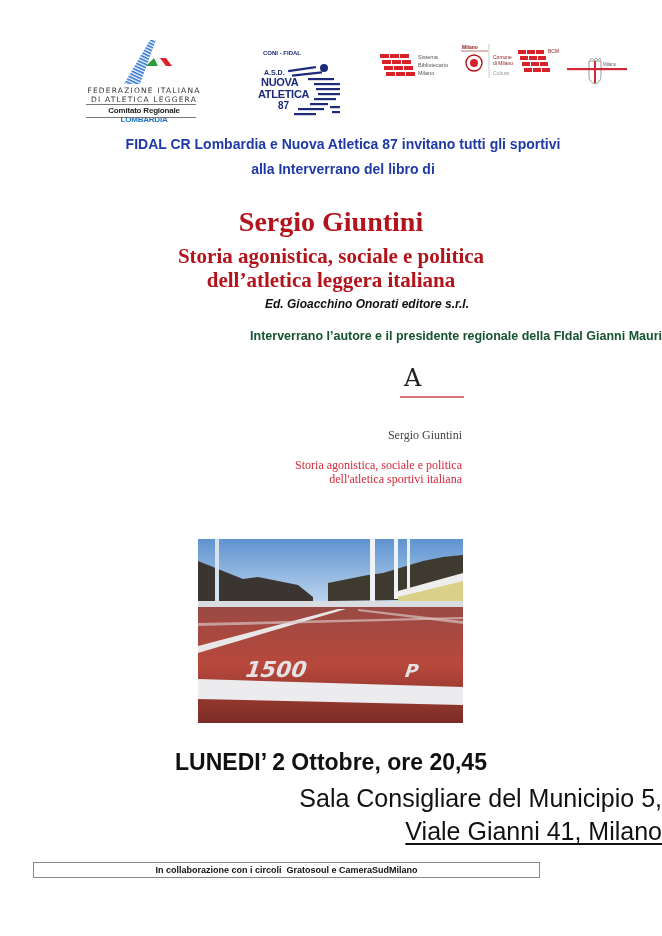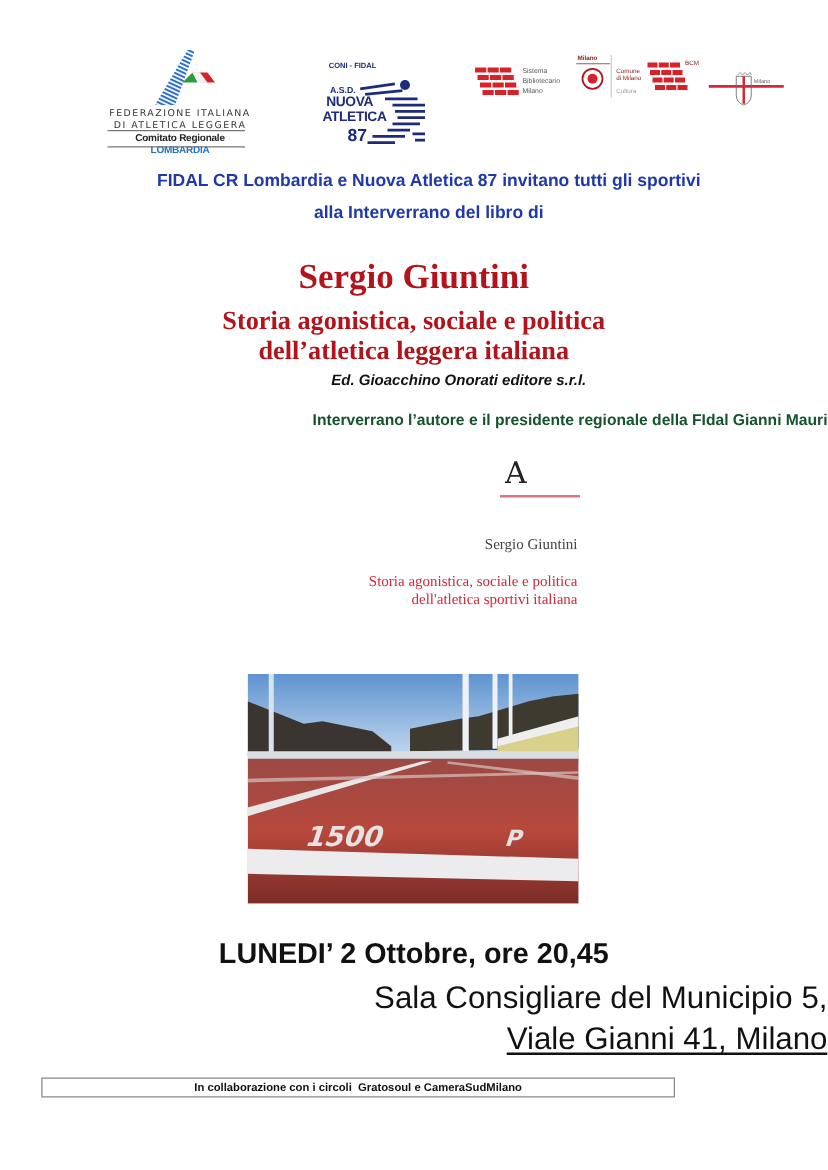--- a/index.html
+++ b/index.html
@@ -30,21 +30,21 @@
       font-size: 8px; font-weight: bold; color: #222; letter-spacing: -0.2px;
       font-family: "Liberation Sans", sans-serif;
     }
     .logo-fidal .cr .lomb { color: #1e73c8; }
 
     .logo-na { left: 240px; top: 46px; width: 90px; height: 75px; margin-left: 18px; }
     .logo-na .coni { position: absolute; left: 5px; top: 4px; font-size: 6px; color: #1d2b7a; font-weight: bold; }
     .logo-na .asd { position: absolute; left: 6px; top: 23px; font-size: 7px; color: #1d2b7a; font-weight: bold; }
     .logo-na .nuova { position: absolute; left: 3px; top: 30px; font-size: 11px; color: #1d2b7a; font-weight: bold; letter-spacing: -0.3px; }
     .logo-na .atletica { position: absolute; left: 0px; top: 42px; font-size: 11px; color: #1d2b7a; font-weight: bold; letter-spacing: -0.3px; }
-    .logo-na .n87 { position: absolute; left: 20px; top: 54px; font-size: 14px; color: #1d2b7a; font-weight: bold; }
+    .logo-na .n87 { position: absolute; left: 20px; top: 54px; font-size: 10px; color: #1d2b7a; font-weight: bold; }
 
     .logo-sbm { left: 378px; top: 52px; width: 80px; height: 30px; }
     .logo-sbm .txt { position: absolute; left: 40px; font-size: 5.5px; color: #555; }
 
     .logo-com { left: 460px; top: 42px; width: 100px; height: 40px; }
     .logo-com .t { position: absolute; font-size: 5px; color: #8a1a1a; }
 
     .logo-mil { left: 565px; top: 56px; width: 65px; height: 30px; }
 
     

